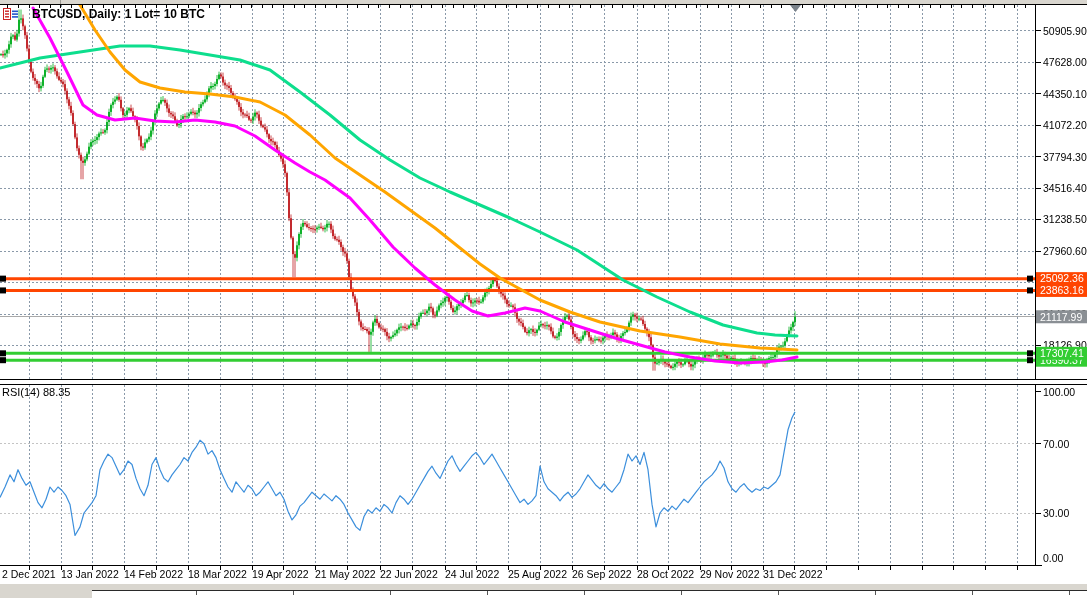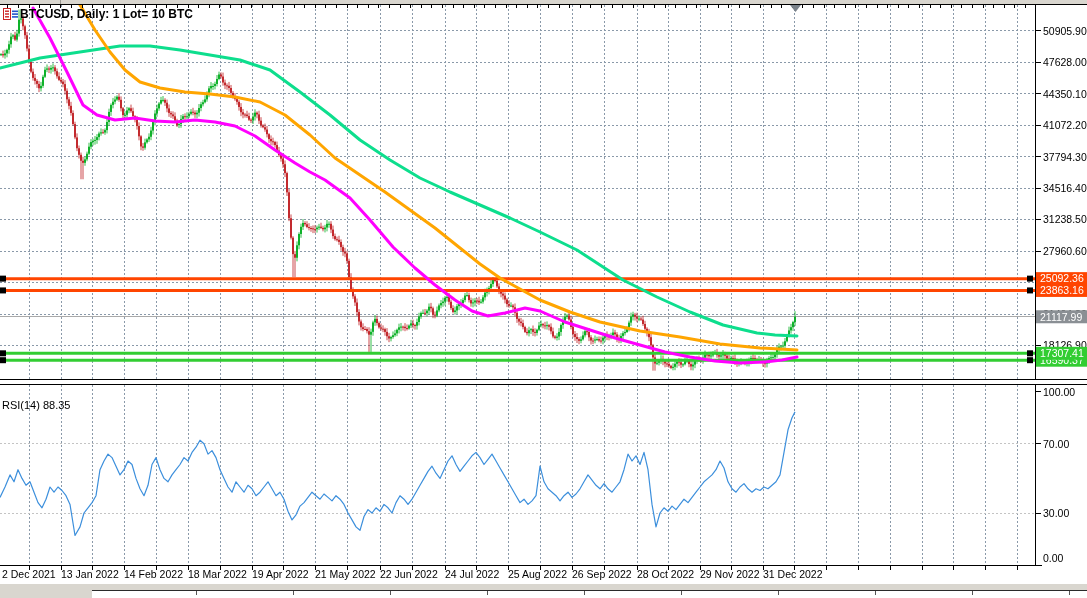--- a/index.html
+++ b/index.html
@@ -1,21 +1,21 @@
 <!DOCTYPE html>
 <html><head>
 <meta charset="utf-8">
 <style>
   html,body{margin:0;padding:0;background:#fff;}
   #app{position:relative;width:1087px;height:598px;overflow:hidden;
        font-family:"Liberation Sans",sans-serif;background:#fff;}
   #cv{position:absolute;left:0;top:0;}
-  .title-row{position:absolute;left:3px;top:7px;display:flex;align-items:center;gap:1px;}
+  .title-row{position:absolute;left:3px;top:7px;display:flex;align-items:center;gap:13px;}
   .title-text{font-size:12px;font-weight:700;color:#000;white-space:pre;}
-  .rsi-label{position:absolute;left:2px;top:386px;font-size:11px;color:#000;margin-top:13px;}
+  .rsi-label{position:absolute;left:2px;top:386px;font-size:11px;color:#000;}
   .icon-box{width:16px;height:14px;display:inline-block;}
 </style>
 </head>
 <body>
 
 <div id="app">
   <svg id="cv" width="1087" height="598" viewBox="0 0 1087 598">
       <rect x="0" y="0" width="1087" height="598" fill="#fff"></rect>
       <g stroke="#8A99A9" stroke-width="1" stroke-dasharray="2 2" shape-rendering="crispEdges">
         <line x1="29.5" y1="5" x2="29.5" y2="379"></line>

